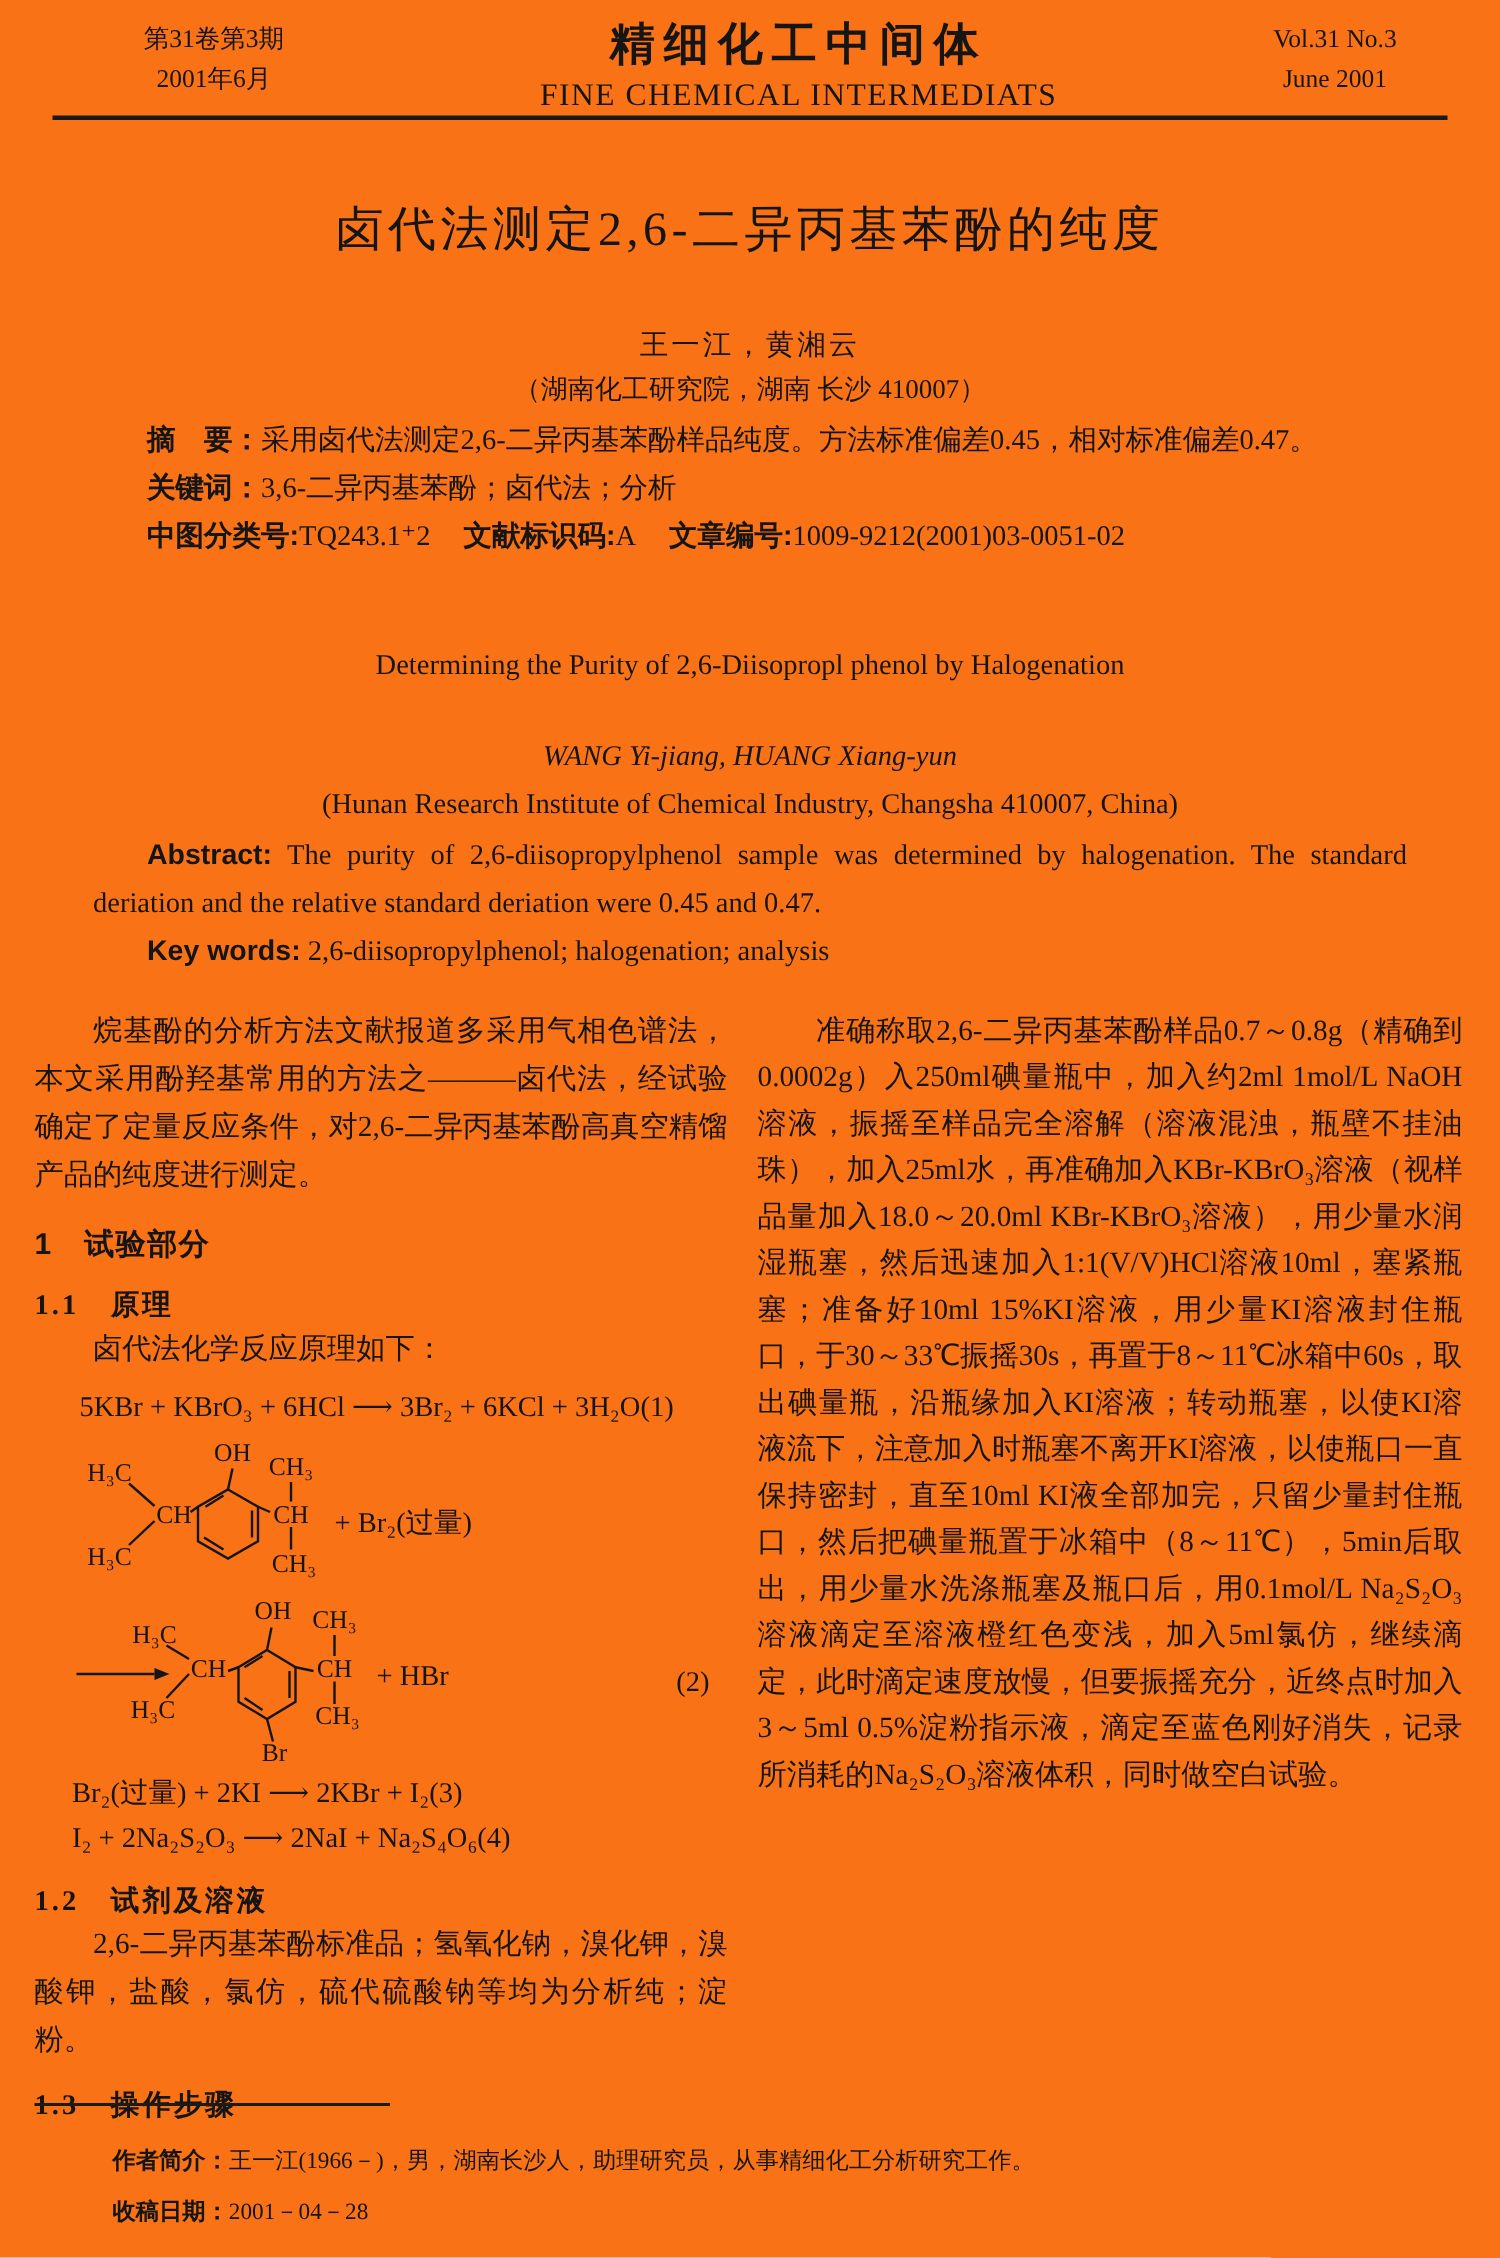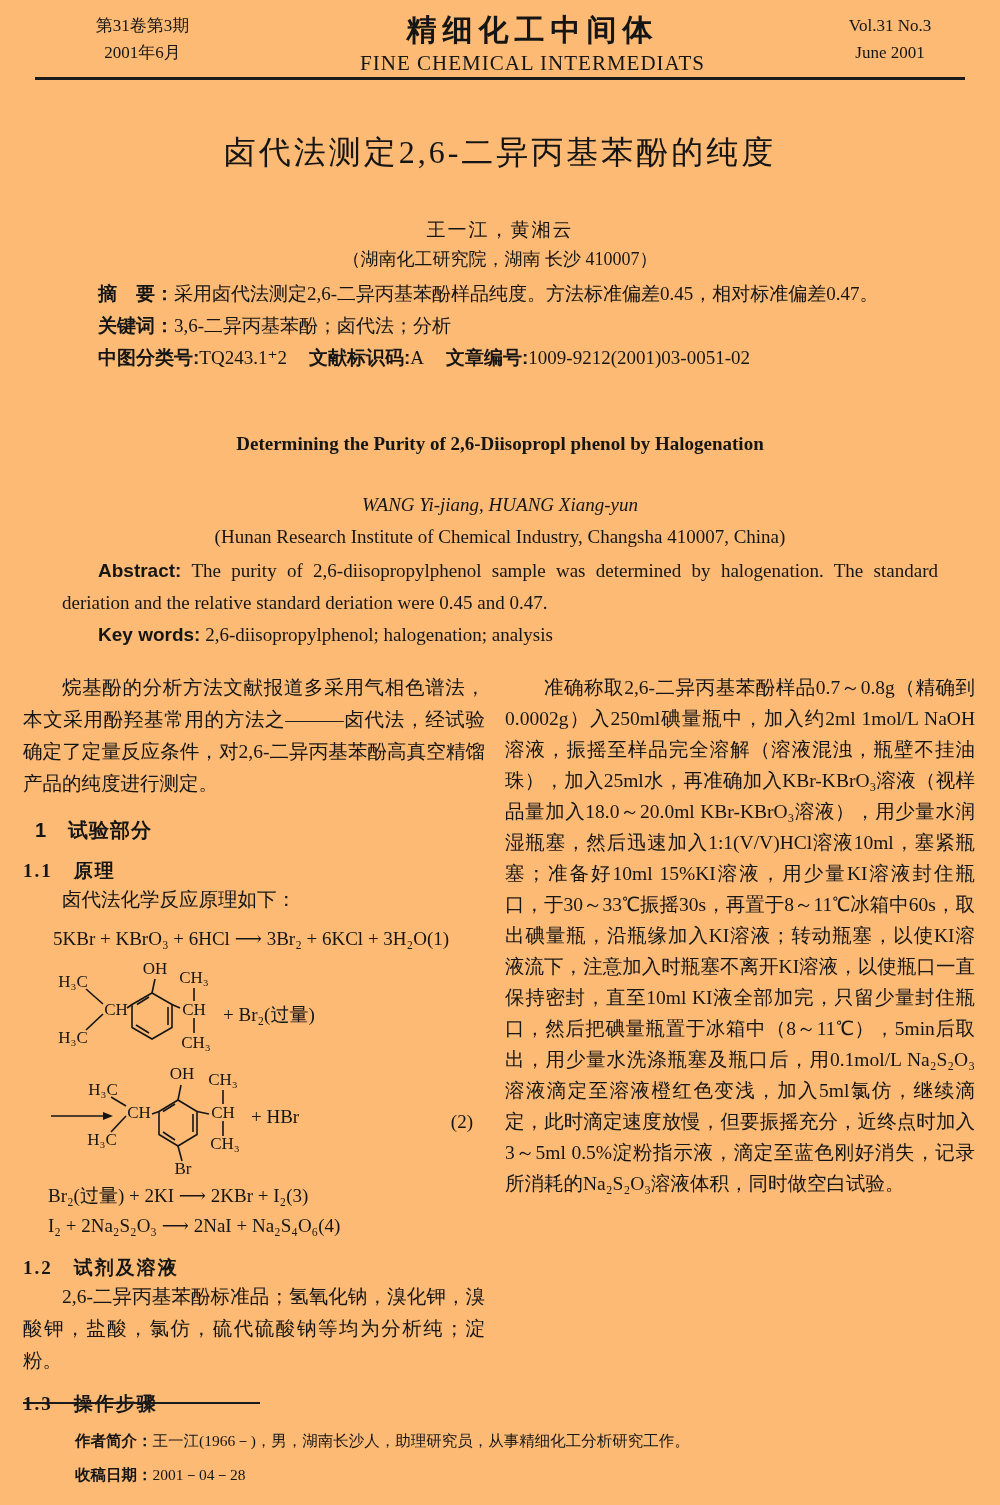--- a/index.html
+++ b/index.html
@@ -1,16 +1,16 @@
 <!DOCTYPE html>
 <html><head>
 <meta charset="utf-8">
 <style>
   html,body{margin:0;padding:0;background:#e8e8e8;}
-  .page{position:relative;width:1000px;height:1505px;margin:0 auto;background:#fdba74;color:#151515;
+  .page{position:relative;width:1000px;height:1505px;margin:0 auto;background:#f97316;color:#151515;
         font-family:"Liberation Serif","DejaVu Serif",serif;overflow:hidden;}
   [data-name]{box-sizing:border-box;}
 
   
   .jheader{position:absolute;top:12px;left:35px;right:35px;display:flex;justify-content:space-between;align-items:flex-start;}
   .jh-left{width:215px;text-align:center;font-size:17px;line-height:27px;}
   .jh-center{flex:1;text-align:center;}
   .jh-cn{font-size:30px;font-weight:bold;letter-spacing:6px;line-height:36px;}
   .jh-en{font-size:21px;line-height:30px;letter-spacing:1px;}
   .jh-right{width:150px;text-align:center;font-size:17px;line-height:27px;}
@@ -24,32 +24,32 @@
 
   
   .cn-meta{position:absolute;top:278px;left:62px;width:876px;font-size:19px;line-height:32px;}
   .cn-meta p{margin:0;text-align:justify;text-indent:36px;}
   .lbl{font-weight:bold;font-family:"Liberation Sans","DejaVu Sans",sans-serif;}
   .meta-line{white-space:nowrap;overflow:hidden;}
   .gap{display:inline-block;width:22px;}
 
   
   .en-block{position:absolute;top:430px;left:62px;width:876px;font-size:19px;line-height:32px;}
-  .en-title{text-align:center;font-weight:bold;margin:0;font-size:19px;line-height:28px;}
+  .en-title{text-align:center;font-weight:normal;margin:0;font-size:19px;line-height:28px;}
   .en-authors{text-align:center;font-style:italic;margin:31px 0 0 0;}
   .en-affil{text-align:center;margin:0;}
   .en-abs{margin:2px 0 0 0;text-align:justify;text-indent:36px;}
   .en-kw{margin:0;text-indent:36px;}
 
   
   .col{position:absolute;top:672px;font-size:19.5px;line-height:32px;text-align:justify;}
   .col-left{left:23px;width:462px;}
   .col-right{left:505px;width:470px;line-height:31px;}
   .col p{margin:0;text-indent:39px;font-family:Liberation Serif, serif;}
-  h2.sec{margin:16px 0 0 12px;font-size:20px;font-weight:bold;
+  h2.sec{margin:16px 0 0 0;font-size:20px;font-weight:bold;
          font-family:"Liberation Sans","DejaVu Sans",sans-serif;letter-spacing:1px;text-indent:0;height:28px;line-height:28px;}
   h3.subsec{margin:14px 0 0 0;font-size:19px;font-weight:bold;letter-spacing:2px;height:26px;line-height:26px;text-indent:0;}
   .eq-row{display:flex;justify-content:flex-start;align-items:center;height:30px;line-height:30px;
           font-size:19px;text-align:left;}
   .eq-row .formula{padding-left:30px;white-space:nowrap;font-family:"Liberation Serif","DejaVu Serif","DejaVu Sans",serif;}
   .eq-row .eq-no{padding-right:12px;}
   .eq1{margin-top:8px;}
   .eq3{margin-top:2px;}
   .struct{position:relative;margin-top:4px;}
   .struct svg{display:block;}

